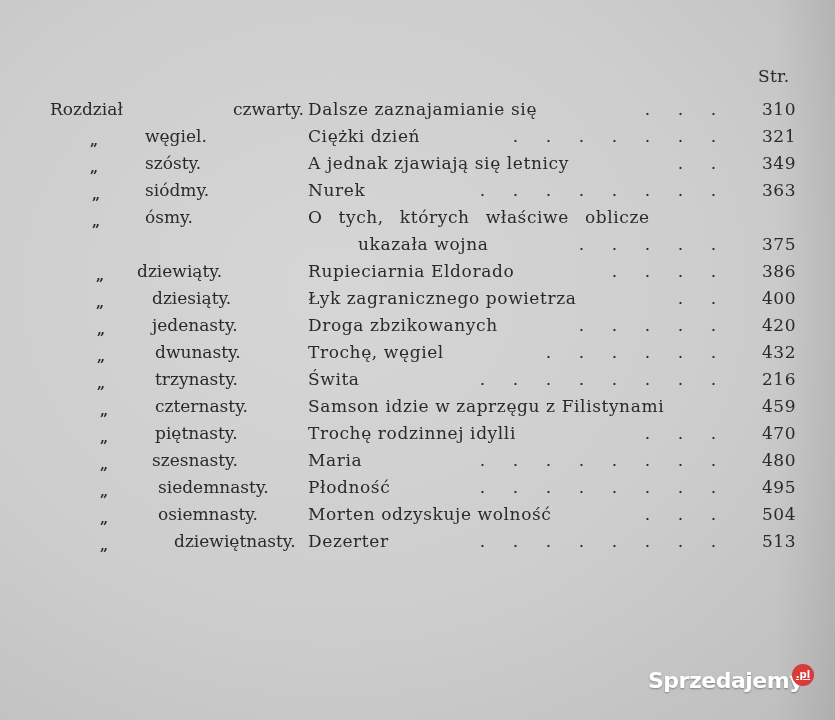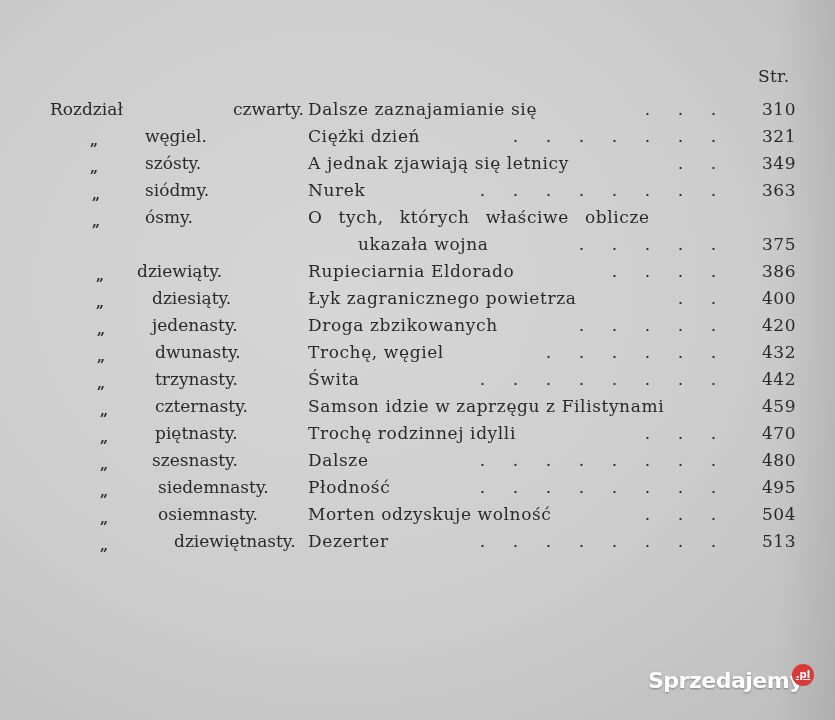--- a/index.html
+++ b/index.html
@@ -140,39 +140,39 @@
         <span class="chapter-label" style="left: 155px;">dwunasty.</span>
         <span class="title">Trochę, węgiel</span>
         <span class="leader" style="left: 532px;"><span>.</span><span>.</span><span>.</span><span>.</span><span>.</span><span>.</span></span>
         <span class="page-num">432</span>
       </div>
       <div class="row" style="top: 270px;">
         <span class="ditto" style="left: 97px;">„</span>
         <span class="chapter-label" style="left: 155px;">trzynasty.</span>
         <span class="title">Świta</span>
         <span class="leader" style="left: 466px;"><span>.</span><span>.</span><span>.</span><span>.</span><span>.</span><span>.</span><span>.</span><span>.</span></span>
-        <span class="page-num">442</span>
+        <span class="page-num">216</span>
       </div>
       <div class="row" style="top: 297px;">
         <span class="ditto" style="left: 100px;">„</span>
         <span class="chapter-label" style="left: 155px;">czternasty.</span>
         <span class="title">Samson idzie w zaprzęgu z Filistynami</span>
         <span class="page-num">459</span>
       </div>
       <div class="row" style="top: 324px;">
         <span class="ditto" style="left: 100px;">„</span>
         <span class="chapter-label" style="left: 155px;">piętnasty.</span>
         <span class="title">Trochę rodzinnej idylli</span>
         <span class="leader" style="left: 631px;"><span>.</span><span>.</span><span>.</span></span>
         <span class="page-num">470</span>
       </div>
       <div class="row" style="top: 351px;">
         <span class="ditto" style="left: 100px;">„</span>
         <span class="chapter-label" style="left: 152px;">szesnasty.</span>
-        <span class="title">Dalsze</span>
+        <span class="title">Maria</span>
         <span class="leader" style="left: 466px;"><span>.</span><span>.</span><span>.</span><span>.</span><span>.</span><span>.</span><span>.</span><span>.</span></span>
         <span class="page-num">480</span>
       </div>
       <div class="row" style="top: 378px;">
         <span class="ditto" style="left: 100px;">„</span>
         <span class="chapter-label" style="left: 158px;">siedemnasty.</span>
         <span class="title">Płodność</span>
         <span class="leader" style="left: 466px;"><span>.</span><span>.</span><span>.</span><span>.</span><span>.</span><span>.</span><span>.</span><span>.</span></span>
         <span class="page-num">495</span>
       </div>

